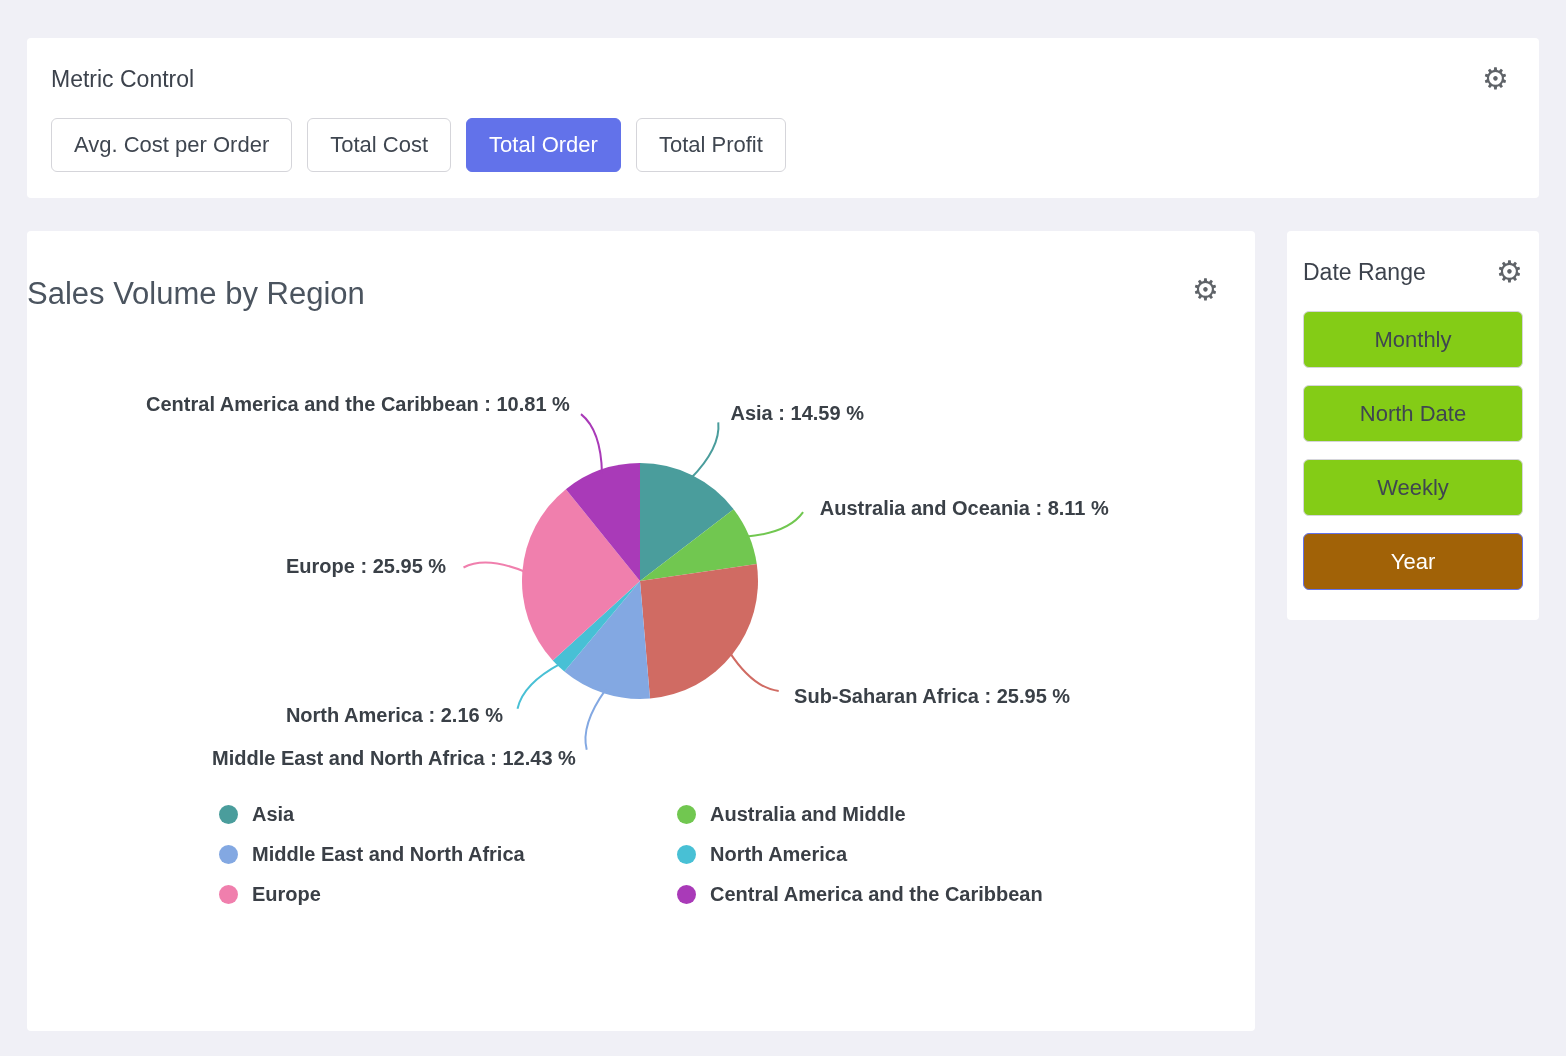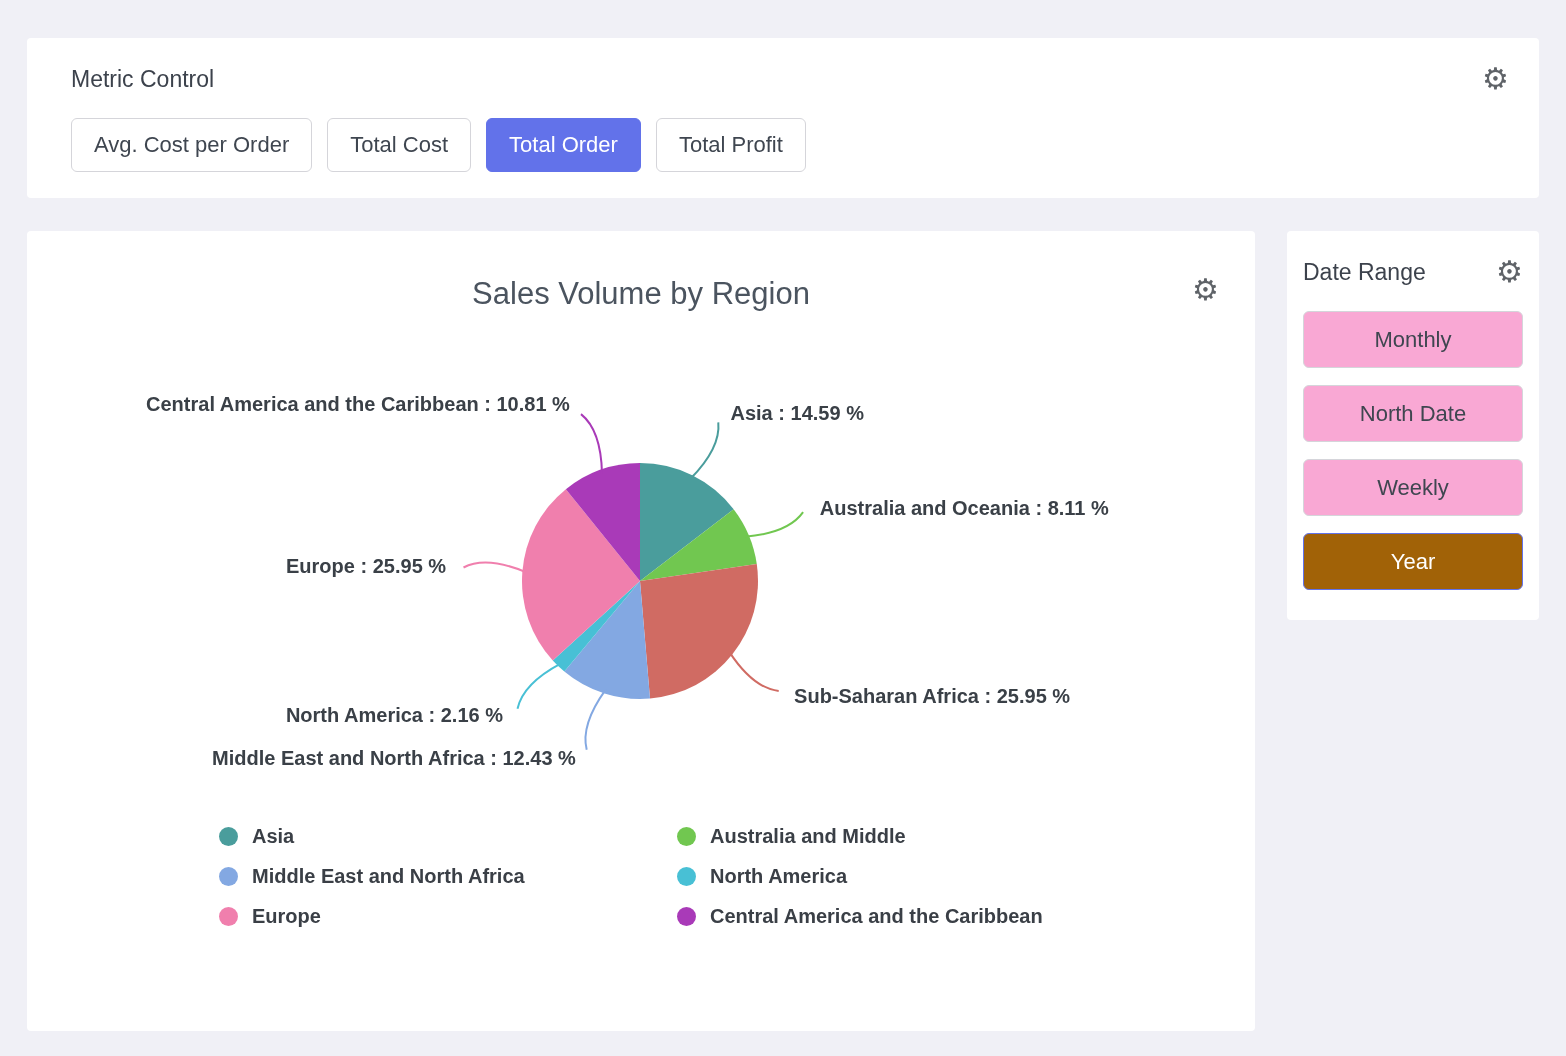--- a/index.html
+++ b/index.html
@@ -31,56 +31,56 @@
     padding: 13px 22px;
     cursor: pointer;
   }
   .pill.selected { background: #6272ea; border-color: #6272ea; color: #ffffff; }
 
   
   .main-row { display: flex; gap: 32px; margin-top: 33px; align-items: flex-start; }
 
   
   .chart-card { width: 1228px; height: 800px; position: relative; padding-top: 45px; }
-  .chart-title { text-align: center; font-size: 31px; font-weight: 400; color: #4b545f; }
+  .chart-title { font-size: 31px; font-weight: 400; color: #4b545f; }
   .chart-gear { position: absolute; top: 44px; right: 36px; }
   .pie-svg { display: block; margin-top: 22px; }
   .slice-label {
     font-family: "Liberation Sans", sans-serif;
     font-size: 20px; font-weight: bold; fill: #3a4047;
   }
   .legend {
-    position: absolute; left: 192px; top: 594px;
+    position: absolute; left: 192px; top: 572px;
     display: grid; grid-template-columns: 458px auto;
     row-gap: 17px;
   }
   .legend-item { display: flex; align-items: center; gap: 14px; cursor: pointer; }
   .legend-dot { width: 19px; height: 19px; border-radius: 50%; flex: 0 0 auto; }
   .legend-label { font-size: 20px; font-weight: bold; color: #3a3f46; }
 
   
   .date-card { width: 254px; padding: 26px 16px 30px; }
   .date-buttons { display: flex; flex-direction: column; gap: 17px; margin-top: 24px; }
   .date-pill {
     font-family: "Liberation Sans", sans-serif;
     width: 100%; height: 57px;
     font-size: 22px; color: #3f4650;
-    background: #f9a8d4;
+    background: #84cc16;
     border: 1px solid #d5d5da;
     border-radius: 6px;
     cursor: pointer;
   }
   .date-pill.selected { background: #a16207; border-color: #6272ea; color: #ffffff; }
 </style>
 </head>
 <body>
 
 <div class="page">
 
-  <section class="card metric-card" style="padding-left:44px;">
+  <section class="card metric-card" style="padding-left:24px;">
     <div class="card-header">
       <h2 class="card-title">Metric Control</h2>
       <span class="gear">⚙</span>
     </div>
     <div class="btn-row" id="metric-buttons">
         <button class="pill">Avg. Cost per Order</button>
         <button class="pill">Total Cost</button>
         <button class="pill selected">Total Order</button>
         <button class="pill">Total Profit</button>
       </div>

